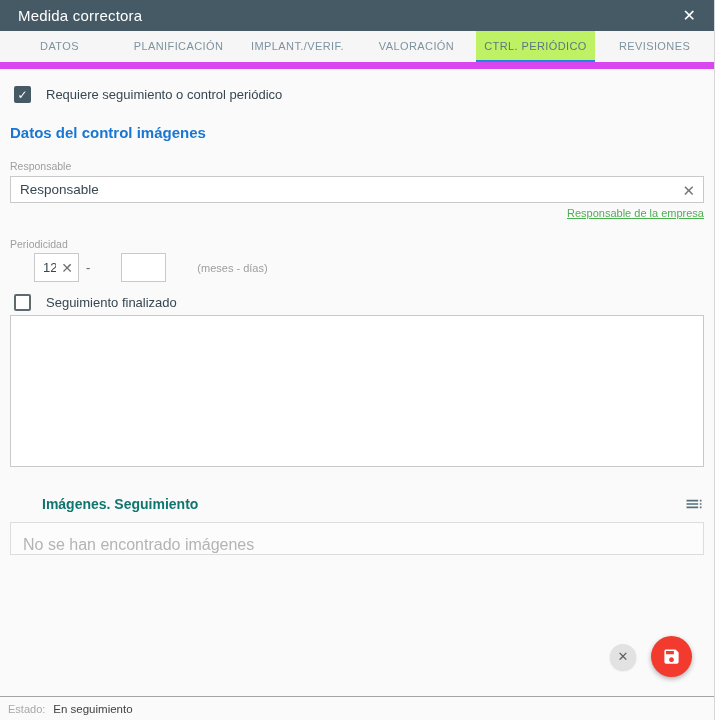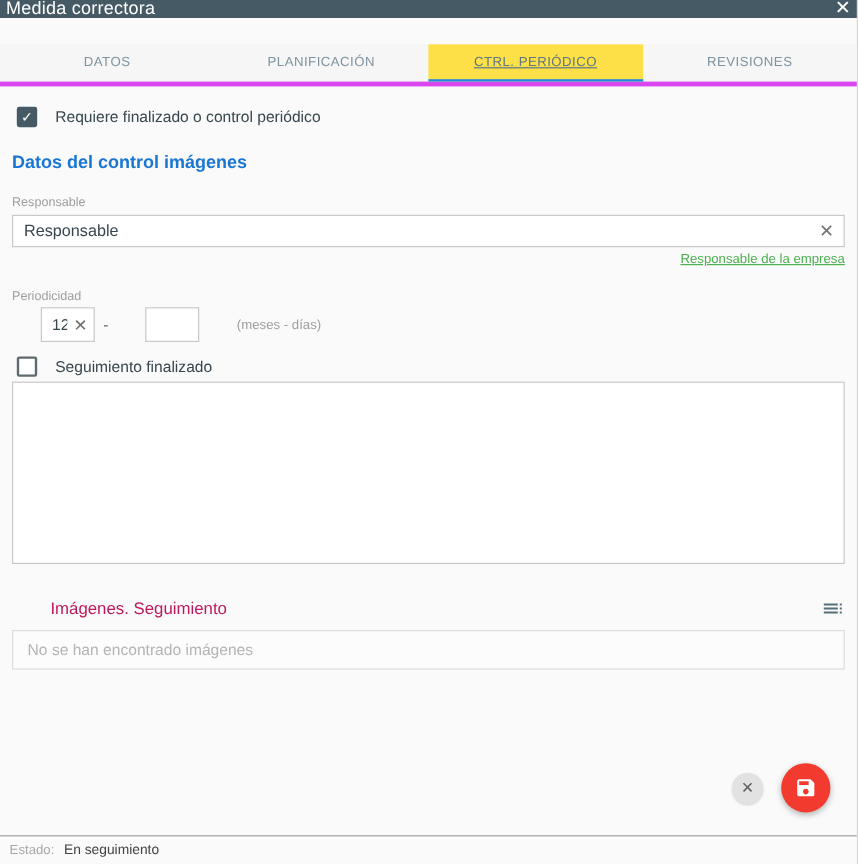--- a/index.html
+++ b/index.html
@@ -5,30 +5,30 @@
   html,body{margin:0;padding:0;}
   body{
     width:715px;height:720px;overflow:hidden;
     font-family:"Liberation Sans","DejaVu Sans",sans-serif;
     background:#fafafa;color:#37474f;
     -webkit-font-smoothing:antialiased;
   }
   .dialog{width:715px;height:720px;display:flex;flex-direction:column;position:relative;background:#fafafa;border-right:1px solid #d6d6d6;box-sizing:border-box;}
 
   
-  .titlebar{height:15px;background:#465a65;display:flex;align-items:center;justify-content:space-between;padding:0 5px;flex:0 0 auto;}
+  .titlebar{height:31px;background:#465a65;display:flex;align-items:center;justify-content:space-between;padding:0 18px;flex:0 0 auto;}
   .titlebar .title{color:#ffffff;font-size:15px;font-weight:500;letter-spacing:.2px;}
   .titlebar .close{color:#ffffff;font-size:16px;font-weight:700;cursor:pointer;line-height:1;}
 
   
-  .tabs{height:31px;display:flex;background:#f6f6f6;flex:0 0 auto;border-bottom:4px solid #d946ef;margin-top:22px;}
+  .tabs{height:31px;display:flex;background:#f6f6f6;flex:0 0 auto;border-bottom:7px solid #d946ef;}
   .tab{flex:1 1 0;display:flex;align-items:center;justify-content:center;
        font-size:11px;color:#7d93a0;letter-spacing:.4px;cursor:pointer;
        border-bottom:2px solid transparent;box-sizing:border-box;white-space:nowrap;}
-  .tab.active{background:#fde047;color:#5f7683;border-bottom:2px solid #1e88e5;text-decoration:underline;}
+  .tab.active{background:#bef264;color:#5f7683;border-bottom:2px solid #1e88e5;}
 
   
   .content{flex:1 1 auto;padding:0 10px;position:relative;}
 
   .chkrow{display:flex;align-items:center;margin-top:17px;cursor:pointer;}
   .chkrow .box{width:17px;height:17px;border-radius:2px;box-sizing:border-box;flex:0 0 auto;
                display:flex;align-items:center;justify-content:center;margin-left:4px;}
   .box.checked{background:#465a65;border:2px solid #465a65;color:#fff;font-size:12px;font-weight:700;}
   .box.unchecked{background:#ffffff;border:2px solid #5f6a6f;color:transparent;}
   .chkrow .chklabel{margin-left:15px;font-size:13px;color:#37474f;}
@@ -50,24 +50,24 @@
   .small-clear{position:absolute;right:6px;top:50%;transform:translateY(-50%);color:#6f6f6f;font-size:14px;cursor:pointer;line-height:1;}
   .dash{margin:0 7px;color:#616161;font-size:13px;}
   .hint{margin-left:31px;font-size:11px;color:#9e9e9e;}
 
   .chkrow.second{margin-top:12px;}
 
   .textarea{display:block;width:100%;height:152px;box-sizing:border-box;margin-top:4px;border:1px solid #c9c9c9;
             background:#fff;resize:none;font-family:inherit;font-size:13px;color:#37474f;padding:6px 8px;outline:none;}
 
   .img-head{margin-top:27px;display:flex;align-items:center;justify-content:space-between;}
-  .img-title{font-size:14px;font-weight:400;color:#be185d;padding-left:32px;}
+  .img-title{font-size:14px;font-weight:700;color:#0f766e;padding-left:32px;}
   .toc-btn{cursor:pointer;display:flex;align-items:center;}
   .img-empty{margin-top:8px;height:33px;box-sizing:border-box;border:1px solid #dddddd;background:#fcfcfc;
-             display:flex;align-items:center;padding:0 12px;font-size:13px;color:#b4b4b4;}
+             display:flex;align-items:flex-end;padding:0 12px;font-size:16px;color:#b4b4b4;}
 
   
   .fabs{position:absolute;right:22px;bottom:19px;display:flex;align-items:center;gap:15px;z-index:5;}
   .fab-cancel{width:26px;height:26px;border-radius:50%;background:#e2e2e2;display:flex;align-items:center;justify-content:center;
               color:#616161;font-size:13px;cursor:pointer;box-shadow:0 1px 2px rgba(0,0,0,.15);}
   .fab-save{width:41px;height:41px;border-radius:50%;background:#f23a2e;display:flex;align-items:center;justify-content:center;
             cursor:pointer;box-shadow:0 2px 5px rgba(0,0,0,.3);}
 
   
   .footer{flex:0 0 auto;height:23px;border-top:1px solid #a3a3a3;background:#fafafa;display:flex;align-items:center;padding:0 8px;}
@@ -80,29 +80,31 @@
 <div class="dialog">
 
   <div class="titlebar">
     <span class="title">Medida correctora</span>
     <span class="close">✕</span>
   </div>
 
   <div class="tabs">
     <div class="tab">DATOS</div>
     <div class="tab">PLANIFICACIÓN</div>
+    <div class="tab">IMPLANT./VERIF.</div>
+    <div class="tab">VALORACIÓN</div>
     <div class="tab active">CTRL. PERIÓDICO</div>
     <div class="tab">REVISIONES</div>
   </div>
 
   <div class="content">
 
     <div class="chkrow">
       <span class="box checked">✓</span>
-      <span class="chklabel">Requiere finalizado o control periódico</span>
+      <span class="chklabel">Requiere seguimiento o control periódico</span>
     </div>
 
     <div class="section-title">Datos del control imágenes</div>
 
     <div class="field-label">Responsable</div>
     <div class="text-input-wrap">
       <input class="text-input" type="text" value="Responsable" style="">
       <span class="clear-x">✕</span>
     </div>
     <div class="helper">Responsable de la empresa</div>

